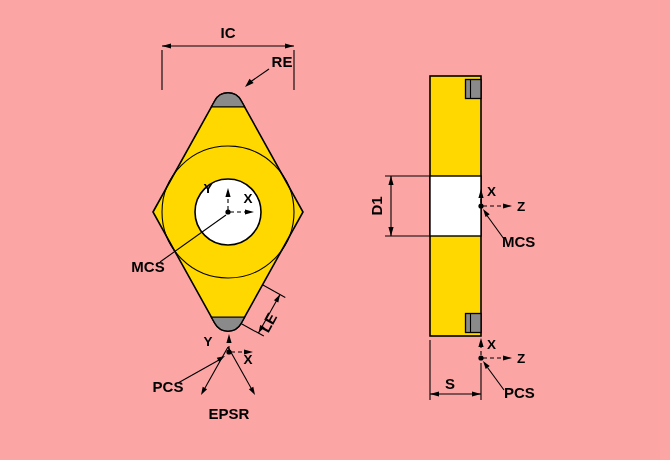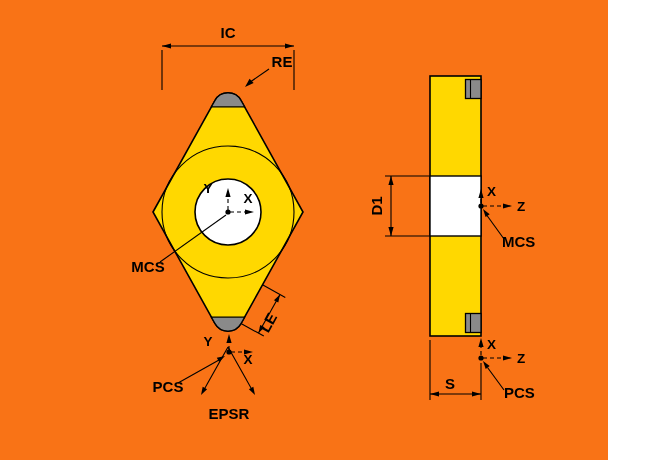--- a/index.html
+++ b/index.html
@@ -1,16 +1,16 @@
 <!DOCTYPE html>
 <html><head>
 <meta charset="utf-8">
 <style>
   html,body{margin:0;padding:0;background:#ffffff;}
-  .stage{width:608px;height:460px;position:relative;background:#f97316;overflow:hidden;}
+  .stage{width:670px;height:460px;position:relative;background:#fca5a5;overflow:hidden;}
   svg{display:block;}
   .body-outline{stroke:#000;stroke-width:1.6;}
   .tip{stroke:#000;stroke-width:1.3;}
   .thin{fill:none;stroke:#000;stroke-width:1.1;}
   .dash{fill:none;stroke:#000;stroke-width:1.1;stroke-dasharray:4 3;}
   .arr{fill:#000;stroke:none;}
   .dot{fill:#000;stroke:none;}
   .hole{fill:#ffffff;stroke:#000;stroke-width:1.6;}
   .band{fill:#ffffff;stroke:#000;stroke-width:1.4;}
   text.lbl{font-family:"Liberation Sans",sans-serif;font-size:15px;font-weight:bold;fill:#000;}

